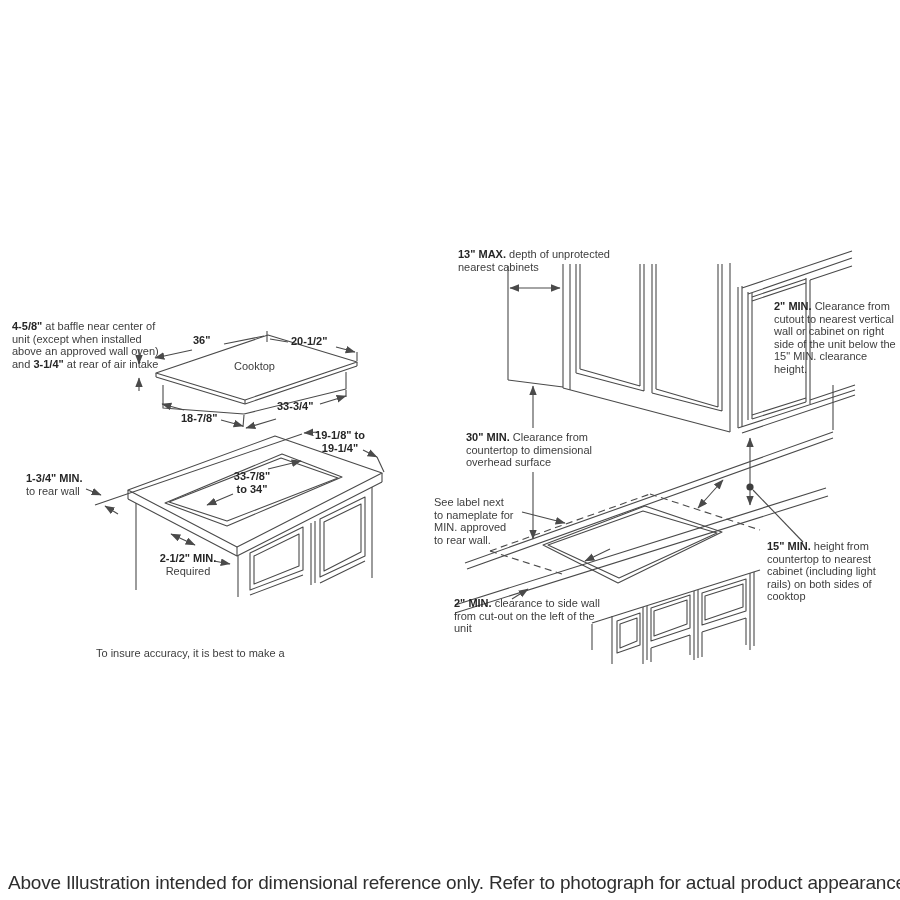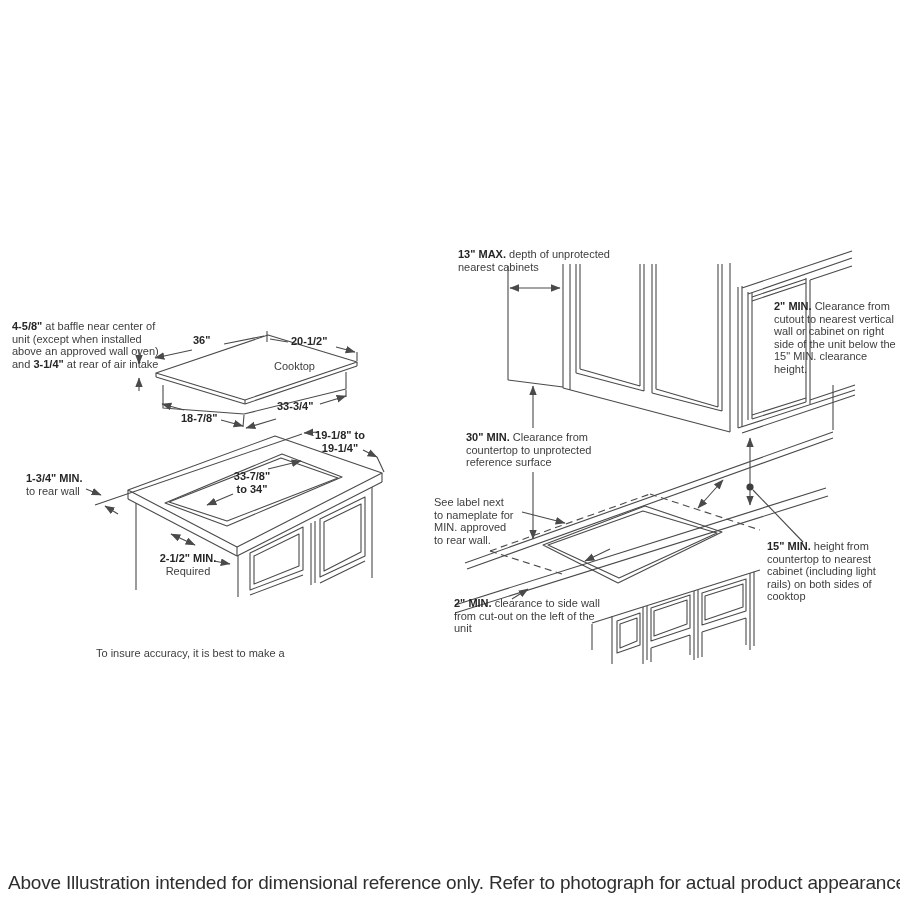--- a/index.html
+++ b/index.html
@@ -174,21 +174,21 @@
   <div class="lbl" style="left:12px;top:320px;width:157px;">
     <b>4-5/8"</b><span> at baffle near center of unit (except when installed above an approved wall oven) and </span><b>3-1/4"</b><span> at rear of air intake</span>
   </div>
 
   <div class="lbl" style="left:193px;top:334px;">
     <b>36"</b>
   </div>
   <div class="lbl" style="left:291px;top:335px;">
     <b>20-1/2"</b>
   </div>
-  <div class="lbl" style="left:234px;top:360px;margin-left:40px;">
+  <div class="lbl" style="left:234px;top:360px;">
     <span>Cooktop</span>
   </div>
   <div class="lbl" style="left:181px;top:412px;">
     <b>18-7/8"</b>
   </div>
   <div class="lbl" style="left:277px;top:400px;">
     <b>33-3/4"</b>
   </div>
 
   <div class="lbl ctr" style="left:303px;top:429px;width:74px;">
@@ -216,21 +216,21 @@
 
   <div class="lbl" style="left:458px;top:248px;width:172px;">
     <b>13" MAX.</b><span> depth of unprotected nearest cabinets</span>
   </div>
 
   <div class="lbl" style="left:774px;top:300px;width:124px;">
     <b>2" MIN.</b><span> Clearance from cutout to nearest vertical wall or cabinet on right side of the unit below the 15" MIN. clearance height.</span>
   </div>
 
   <div class="lbl" style="left:466px;top:431px;width:142px;">
-    <b>30" MIN.</b><span> Clearance from countertop to unprotected reference surface</span>
+    <b>30" MIN.</b><span> Clearance from countertop to dimensional overhead surface</span>
   </div>
 
   <div class="lbl" style="left:434px;top:496px;width:100px;">
     <span class="ln">See label next</span>
     <span class="ln">to nameplate for</span>
     <span class="ln">MIN. approved</span>
     <span class="ln">to rear wall.</span>
   </div>
 
   <div class="lbl" style="left:767px;top:540px;width:132px;">

